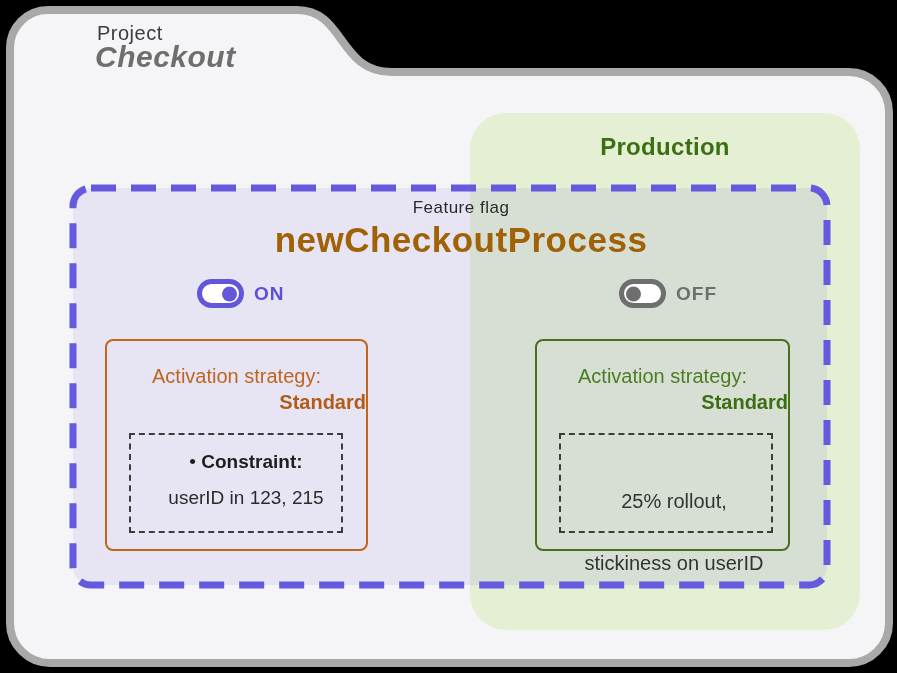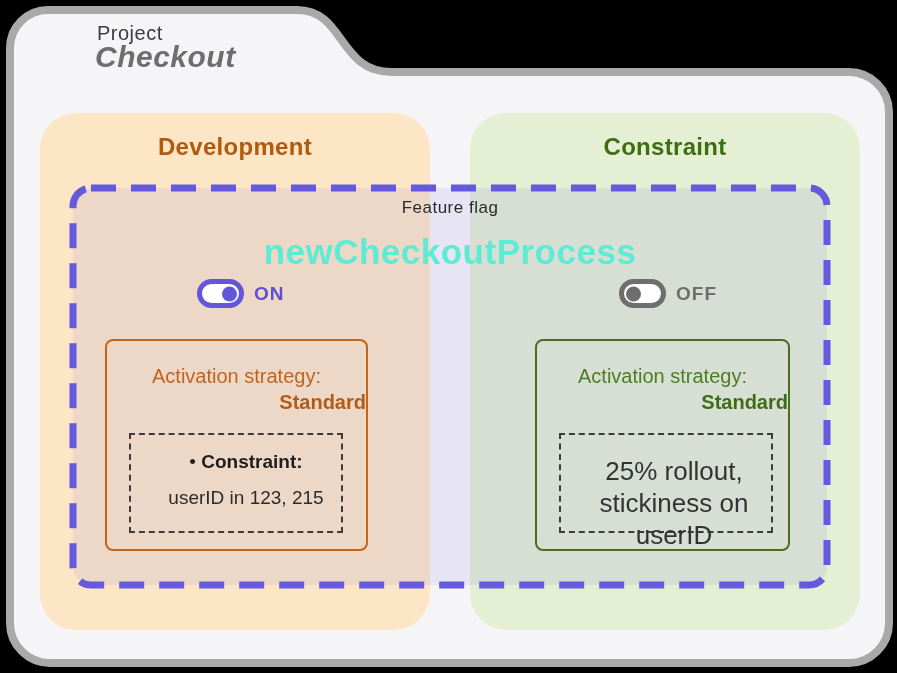--- a/index.html
+++ b/index.html
@@ -14,23 +14,23 @@
 
   
   .panel { position:absolute; top:113px; width:390px; height:517px; border-radius:36px; }
   .panel.dev  { left:40px;  background:#fce6c5; }
   .panel.prod { left:470px; background:#e4efd4; }
   .panel-title { margin-top:20px; text-align:center; font-size:24px; font-weight:bold; letter-spacing:.3px; }
   .panel.dev  .panel-title { color:#b1590f; }
   .panel.prod .panel-title { color:#3e6e12; }
 
   
-  .flag-text-wrap { position:absolute; left:73px; top:198px; width:754px; text-align:center; }
+  .flag-text-wrap { position:absolute; left:84px; top:198px; width:754px; text-align:center; }
   .flag-kicker { font-size:17px; color:#2b2b2b; letter-spacing:.5px; }
-  .flag-name { margin-top:14px; font-size:35px; font-weight:bold; color:#5eead4; letter-spacing:.5px; }
+  .flag-name { margin-top:2px; font-size:35px; font-weight:bold; color:#a16207; letter-spacing:.5px; }
 
   
   .toggle-group { position:absolute; top:279px; display:flex; align-items:center; gap:10px; }
   .toggle-group.on  { left:197px; }
   .toggle-group.off { left:619px; }
   .toggle-pill { position:relative; width:47px; height:29px; border-radius:15px; background:#ffffff; box-sizing:border-box; border:5px solid; }
   .toggle-group.on  .toggle-pill { border-color:#6356d9; }
   .toggle-group.off .toggle-pill { border-color:#6e6e6e; }
   .toggle-knob { position:absolute; top:50%; transform:translateY(-50%); width:15px; height:15px; border-radius:50%; }
   .toggle-group.on  .toggle-knob { right:2px; background:#6356d9; }
@@ -49,39 +49,36 @@
   .strategy-name { font-size:20px; font-weight:bold; line-height:26px;text-align:right; }
   .strategy.dev  .strategy-name { color:#b25c17; }
   .strategy.prod .strategy-name { color:#3e6e12; }
 
   .detail-box { position:absolute; left:22px; top:92px; width:214px; height:100px; box-sizing:border-box; border:2px dashed #3c3c3c; text-align:center; }
   .strategy.dev  .detail-box { padding:16px 0 0 20px; }
   .strategy.prod .detail-box { padding:20px 0 0 16px; }
   .detail-line1 { font-size:19px; color:#1e1e1e; }
   .detail-line1 .b { font-weight:bold; }
   .strategy.dev .detail-line2 { margin-top:14px; font-size:19px; color:#2b2b2b; }
-  .strategy.prod .detail-line { font-size:26px; line-height:32px; color:#333333; }
+  .strategy.prod .detail-line { font-size:20px; line-height:32px; color:#333333;margin-top:30px; }
 </style>
 </head>
 <body>
 
 <div class="stage">
 
   <svg class="layer" width="897" height="673" viewBox="0 0 897 673">
     <path d="M 48 10 H 297 C 345 10 338 72 392 72 H 849 A 40 40 0 0 1 889 112 V 623 A 40 40 0 0 1 849 663 H 50 A 40 40 0 0 1 10 623 V 48 A 38 38 0 0 1 48 10 Z" fill="#f5f5f7" stroke="#a9a9a9" stroke-width="8" stroke-linejoin="round"></path>
   </svg>
 
   <div class="kicker">Project</div>
   <div class="folder-title">Checkout</div>
 
-  <div class="panel dev">
-    <div class="panel-title">Development</div>
-  </div>
   <div class="panel prod">
-    <div class="panel-title">Constraint</div>
+    <div class="panel-title">Production</div>
   </div>
 
   <svg class="layer" width="897" height="673" viewBox="0 0 897 673">
     <rect x="73" y="188" width="754" height="397" rx="18" fill="rgba(108,92,224,0.10)" stroke="#6559dd" stroke-width="7" stroke-dasharray="25 15"></rect>
   </svg>
 
   <div class="flag-text-wrap">
     <div class="flag-kicker">Feature flag</div>
     <div class="flag-name">newCheckoutProcess</div>
   </div>

